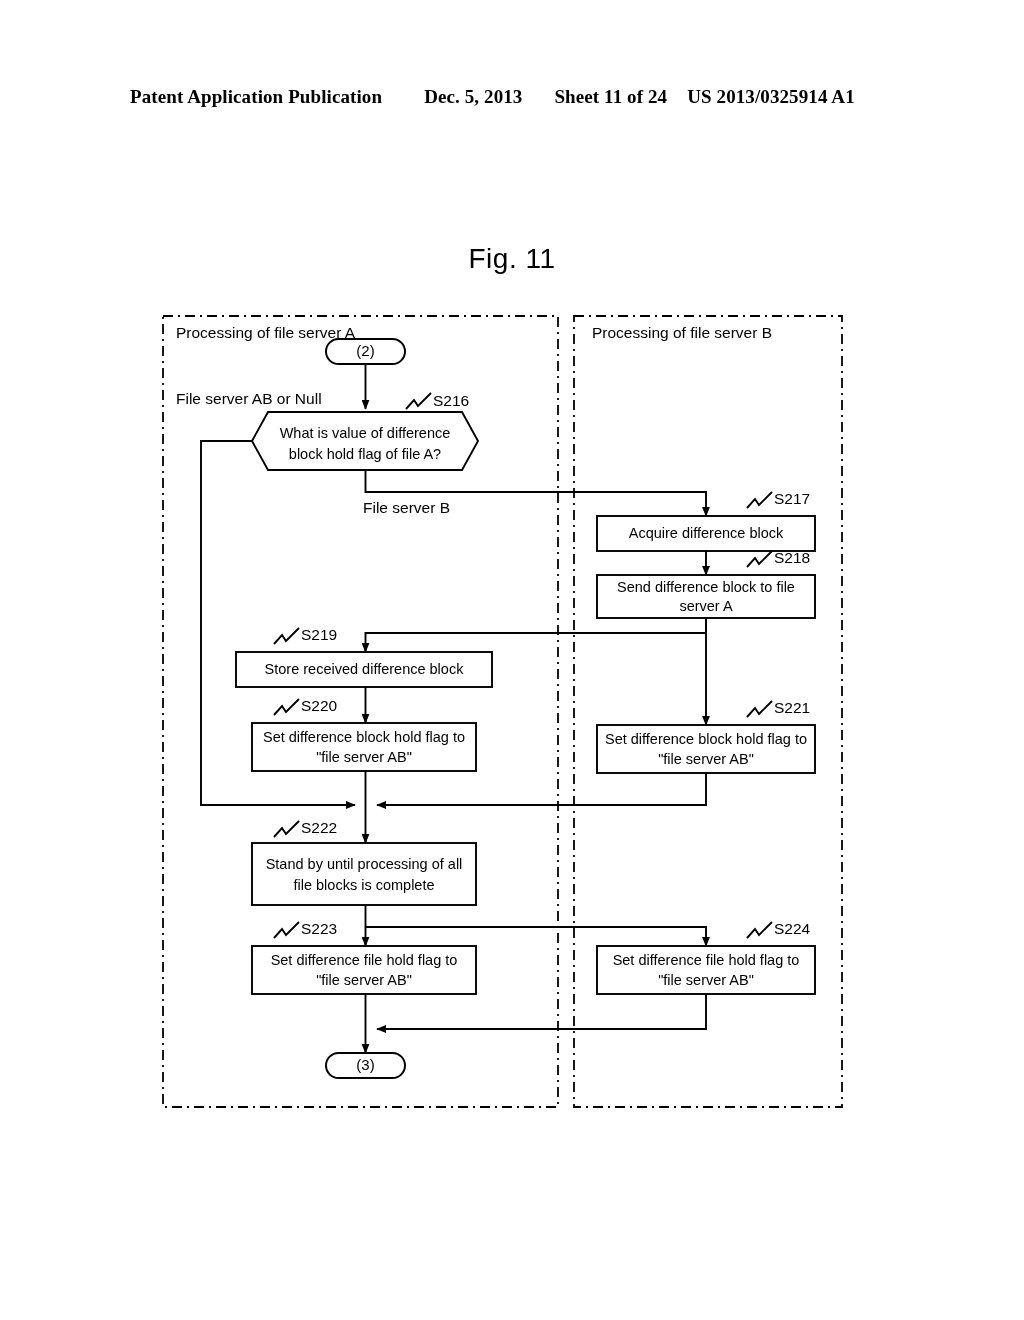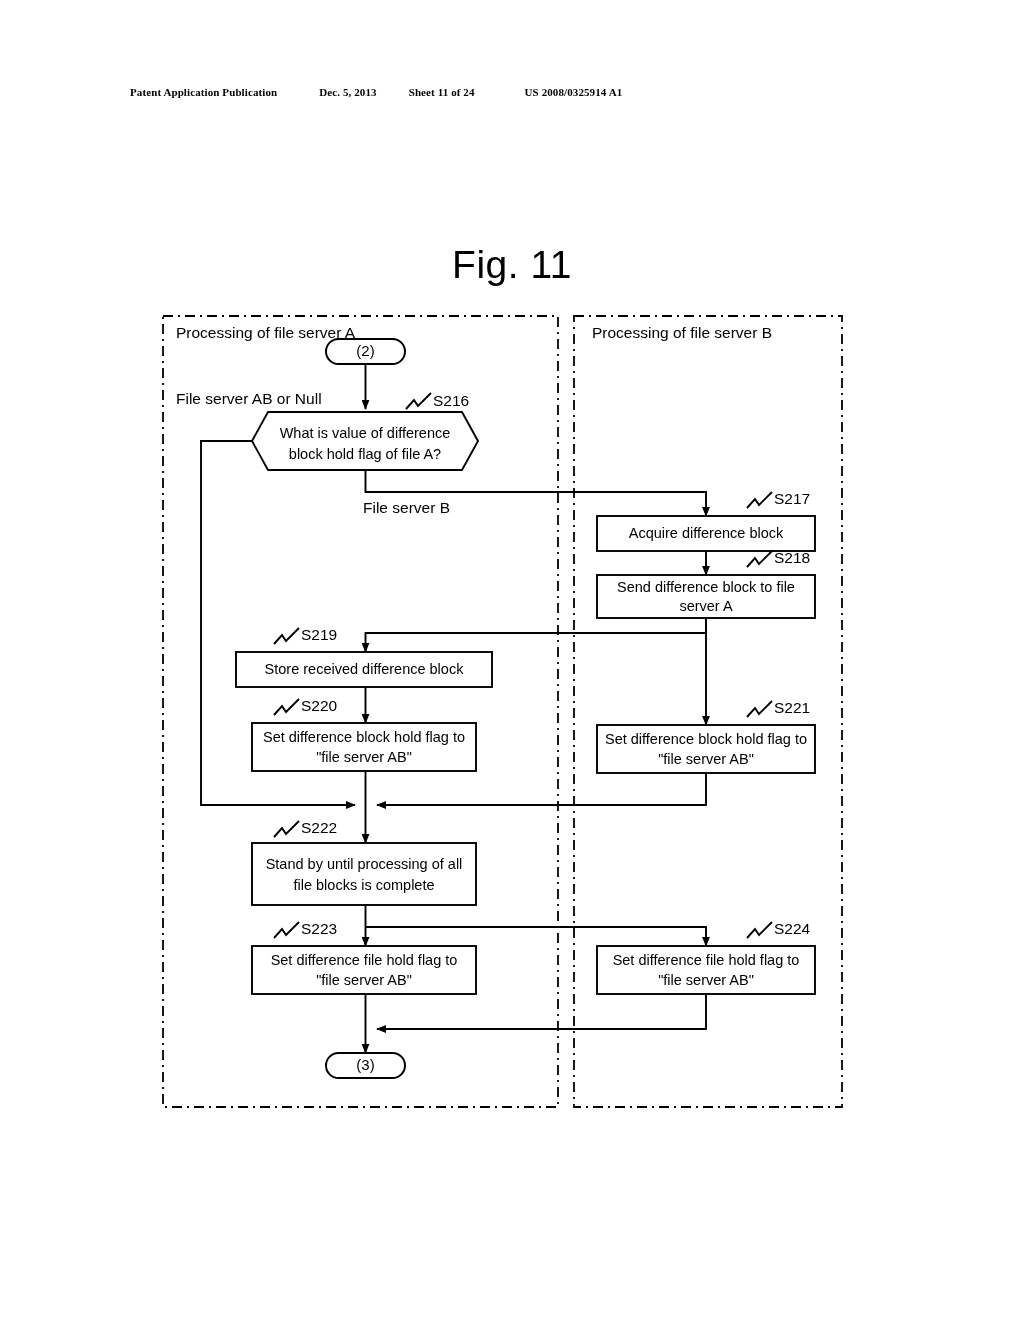--- a/index.html
+++ b/index.html
@@ -23,38 +23,38 @@
   
   .pub-header {
     position: absolute;
     top: 86px;
     left: 130px;
     width: 764px;
     display: flex;
     align-items: baseline;
     font-family: "Liberation Serif", serif;
     font-weight: bold;
-    font-size: 11px;
+    font-size: 19px;
     letter-spacing: 0.1px;
     white-space: nowrap;
   }
   .pub-header .hd-pub   { margin-right: 42px; }
   .pub-header .hd-date  { margin-right: 32px; }
-  .pub-header .hd-sheet { margin-right: 50px; }
+  .pub-header .hd-sheet { margin-right: 20px; }
   .pub-header .hd-num   { }
 
   
   .fig-title {
     position: absolute;
     top: 243px;
     left: 0;
     width: 1024px;
     text-align: center;
     font-family: "Liberation Sans", sans-serif;
-    font-size: 39px;
+    font-size: 28px;
     letter-spacing: 0.5px;
   }
 
   
   #diagram {
     position: absolute;
     top: 0;
     left: 0;
   }
   .flow-text {
@@ -111,21 +111,21 @@
 </style>
 </head>
 <body>
 
 <div id="page">
 
   <div class="pub-header">
     <span class="hd-pub">Patent Application Publication</span>
     <span class="hd-date">Dec. 5, 2013</span>
     <span class="hd-sheet">Sheet 11 of 24</span>
-    <span class="hd-num">US 2008/0325914 A1</span>
+    <span class="hd-num">US 2013/0325914 A1</span>
   </div>
 
   <div class="fig-title">Fig. 11</div>
 
   <svg id="diagram" width="1024" height="1320" viewBox="0 0 1024 1320">
 
     <defs>
       <marker id="arrow" markerWidth="10" markerHeight="8" refX="9.2" refY="4" orient="auto" markerUnits="userSpaceOnUse">
         <path d="M0,0 L10,4 L0,8 z" fill="#000000"></path>
       </marker>

